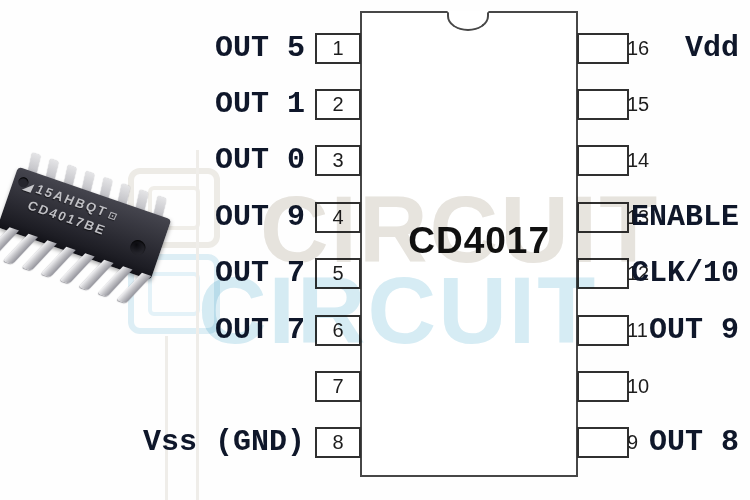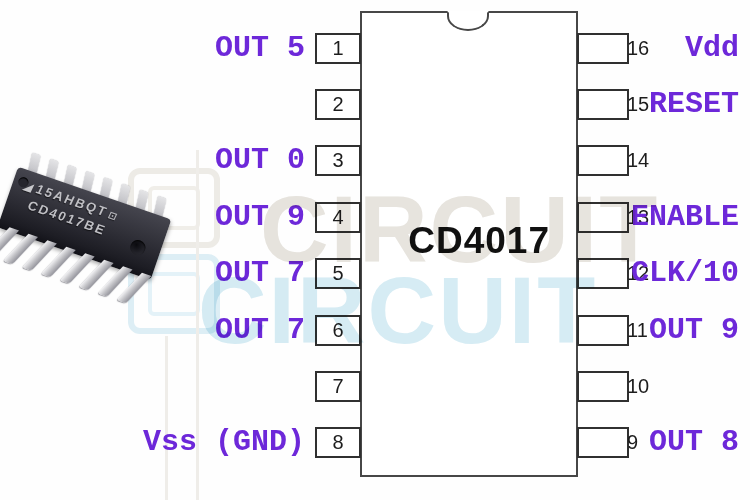--- a/index.html
+++ b/index.html
@@ -57,21 +57,21 @@
     background:#ffffff; border:2px solid #303030;
     text-align:center; line-height:27px;
     font-size:20px; color:#1d1d1d; font-family:"Liberation Sans", sans-serif;
   }
   .pin-box.pb-left  { left:315px; }
   .pin-box.pb-right { left:577px;padding-left:48px; }
 
   .pin-label {
     position:absolute; z-index:11; height:31px; line-height:31px;
     font-family:"Liberation Mono","DejaVu Sans Mono", monospace;
-    font-weight:bold; font-size:30px; color:#6d28d9; white-space:pre;
+    font-weight:bold; font-size:30px; color:#0f172a; white-space:pre;
   }
   .pin-label.pl-left  { left:40px;  width:265px; text-align:right; }
   .pin-label.pl-right { left:626px; width:113px; text-align:right; }
 
   .r1 { top:33px; }  .r2 { top:89px; }  .r3 { top:145px; } .r4 { top:202px; }
   .r5 { top:258px; } .r6 { top:315px; } .r7 { top:371px; } .r8 { top:427px; }
 
   
   .photo { position:absolute; z-index:20; left:6px; top:148px; width:190px; height:195px; }
   .chip-group {
@@ -123,20 +123,21 @@
   <div class="wm-chip-icon" id="wm-icon-gray"></div>
   <div class="wm-chip-icon" id="wm-icon-blue"></div>
   <div class="wm-trace" id="wm-trace-1"></div>
   <div class="wm-trace" id="wm-trace-2"></div>
 
   <div class="ic-body"></div>
   <div class="ic-notch"></div>
   <div class="ic-name">CD4017</div>
 
   <div class="pin-label pl-left r1">OUT 5</div>
+  <div class="pin-label pl-left r2">OUT 1</div>
   <div class="pin-label pl-left r3">OUT 0</div>
   <div class="pin-label pl-left r4">OUT 9</div>
   <div class="pin-label pl-left r5">OUT 7</div>
   <div class="pin-label pl-left r6">OUT 7</div>
   <div class="pin-label pl-left r8">Vss (GND)</div>
 
   <div class="pin-box pb-left r1">1</div>
   <div class="pin-box pb-left r2">2</div>
   <div class="pin-box pb-left r3">3</div>
   <div class="pin-box pb-left r4">4</div>
@@ -148,21 +149,20 @@
   <div class="pin-box pb-right r1">16</div>
   <div class="pin-box pb-right r2">15</div>
   <div class="pin-box pb-right r3">14</div>
   <div class="pin-box pb-right r4">13</div>
   <div class="pin-box pb-right r5">12</div>
   <div class="pin-box pb-right r6">11</div>
   <div class="pin-box pb-right r7">10</div>
   <div class="pin-box pb-right r8">9</div>
 
   <div class="pin-label pl-right r1">Vdd</div>
-  <div class="pin-label pl-right r2">RESET</div>
   <div class="pin-label pl-right r4">ENABLE</div>
   <div class="pin-label pl-right r5">CLK/10</div>
   <div class="pin-label pl-right r6">OUT 9</div>
   <div class="pin-label pl-right r8">OUT 8</div>
 
   <div class="photo">
     <div class="chip-group">
       <div class="back-pin" style="left:10px"></div>
       <div class="back-pin" style="left:29px"></div>
       <div class="back-pin" style="left:48px"></div>

